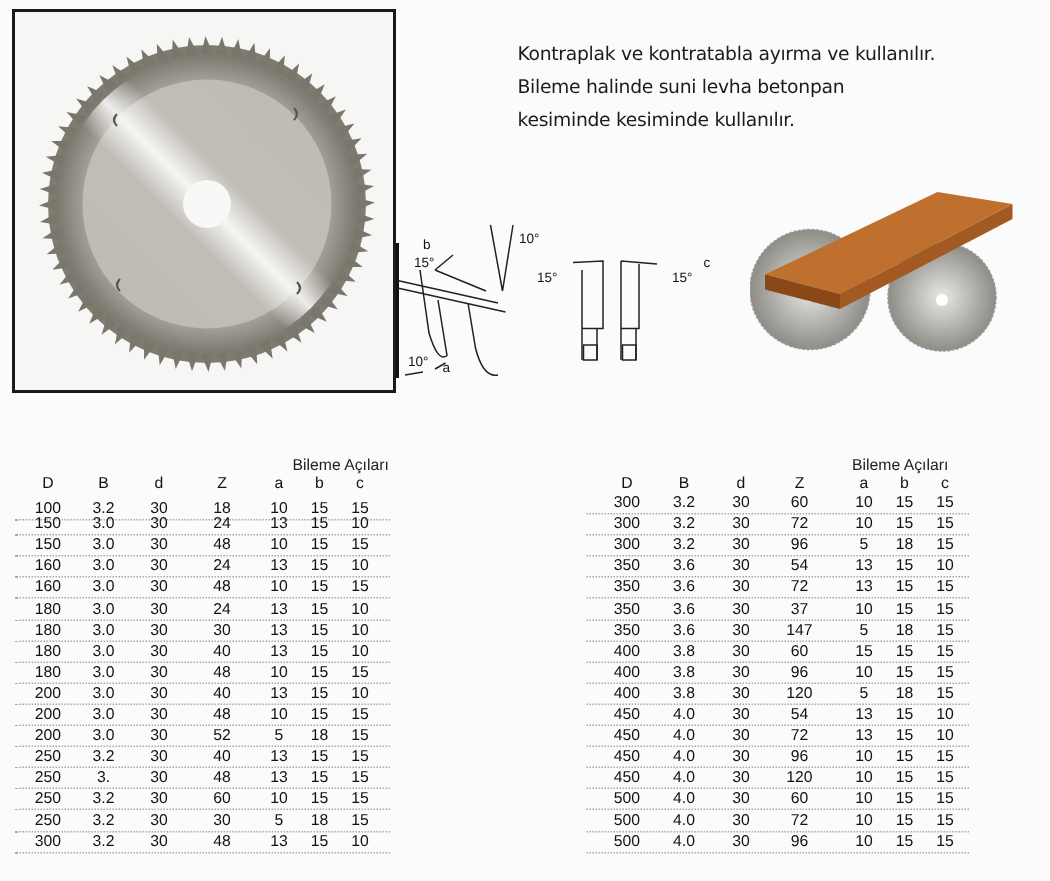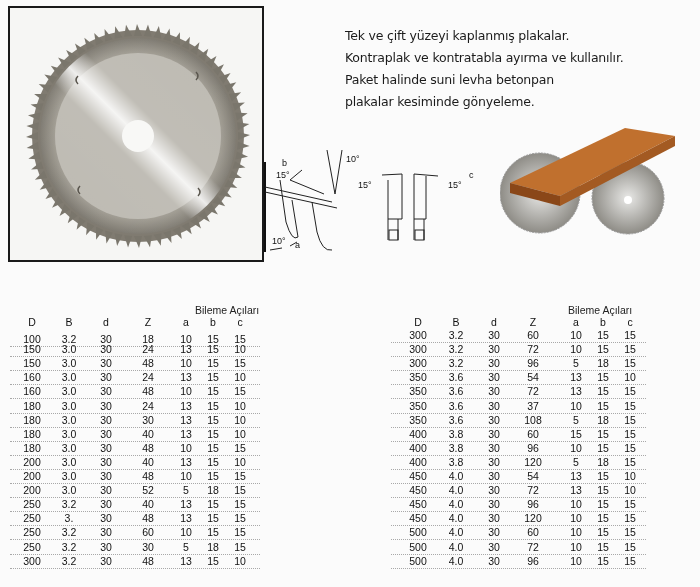--- a/index.html
+++ b/index.html
@@ -110,24 +110,23 @@
       <circle r="16" fill="#f8f8f6"></circle>
       <path d="M-60,-60 q-4,4 0,8" stroke="#5a564e" stroke-width="1.5" fill="none"></path>
       <path d="M58,-64 q4,4 0,8" stroke="#5a564e" stroke-width="1.5" fill="none"></path>
       <path d="M-58,58 q-4,-4 0,-8" stroke="#5a564e" stroke-width="1.5" fill="none"></path>
       <path d="M60,60 q4,-4 0,-8" stroke="#5a564e" stroke-width="1.5" fill="none"></path>
     </g>
   </svg>
 </div>
 
 <div class="desc">
-  <div>Tek ve çift yüzeyi kaplanmış plakalar.</div>
   <div>Kontraplak ve kontratabla ayırma ve kullanılır.</div>
-  <div>Paket halinde suni levha betonpan</div>
-  <div>plakalar kesiminde gönyeleme.</div>
+  <div>Bileme halinde suni levha betonpan</div>
+  <div>kesiminde kesiminde kullanılır.</div>
 </div>
 
 <div class="diagram">
   <svg width="215" height="116" viewBox="0 0 215 116" font-family="Liberation Sans, sans-serif" font-size="9" fill="#111">
     <line x1="3" y1="20" x2="3" y2="110" stroke="#111" stroke-width="2"></line>
 
     <path d="M3,45 L70,60 M3,50 L75,66 M18,38 L24,80 Q30,100 36,95 L30,58" stroke="#222" stroke-width="1" fill="none"></path>
     <path d="M50,60 L55,90 Q60,110 70,108" stroke="#222" stroke-width="1" fill="none"></path>
     <path d="M28,38 L62,52 M28,38 L40,28" stroke="#222" stroke-width="1" fill="none"></path>
     <path d="M65,8 L73,52 L80,8" stroke="#222" stroke-width="1" fill="none"></path>
@@ -394,21 +393,21 @@
       <div class="cell" style="left: 103px;">30</div>
       <div class="cell" style="left: 142px;">37</div>
       <div class="cell" style="left: 185px;">10</div>
       <div class="cell" style="left: 212px;">15</div>
       <div class="cell" style="left: 239px;">15</div>
     </div>
     <div class="row" style="top: 108.6px; width: 255px; left: 5px;">
       <div class="cell" style="left: 27px;">350</div>
       <div class="cell" style="left: 65px;">3.6</div>
       <div class="cell" style="left: 103px;">30</div>
-      <div class="cell" style="left: 142px;">108</div>
+      <div class="cell" style="left: 142px;">147</div>
       <div class="cell" style="left: 185px;">5</div>
       <div class="cell" style="left: 212px;">18</div>
       <div class="cell" style="left: 239px;">15</div>
     </div>
     <div class="row" style="top: 122.7px; width: 255px; left: 5px;">
       <div class="cell" style="left: 27px;">400</div>
       <div class="cell" style="left: 65px;">3.8</div>
       <div class="cell" style="left: 103px;">30</div>
       <div class="cell" style="left: 142px;">60</div>
       <div class="cell" style="left: 185px;">15</div>

